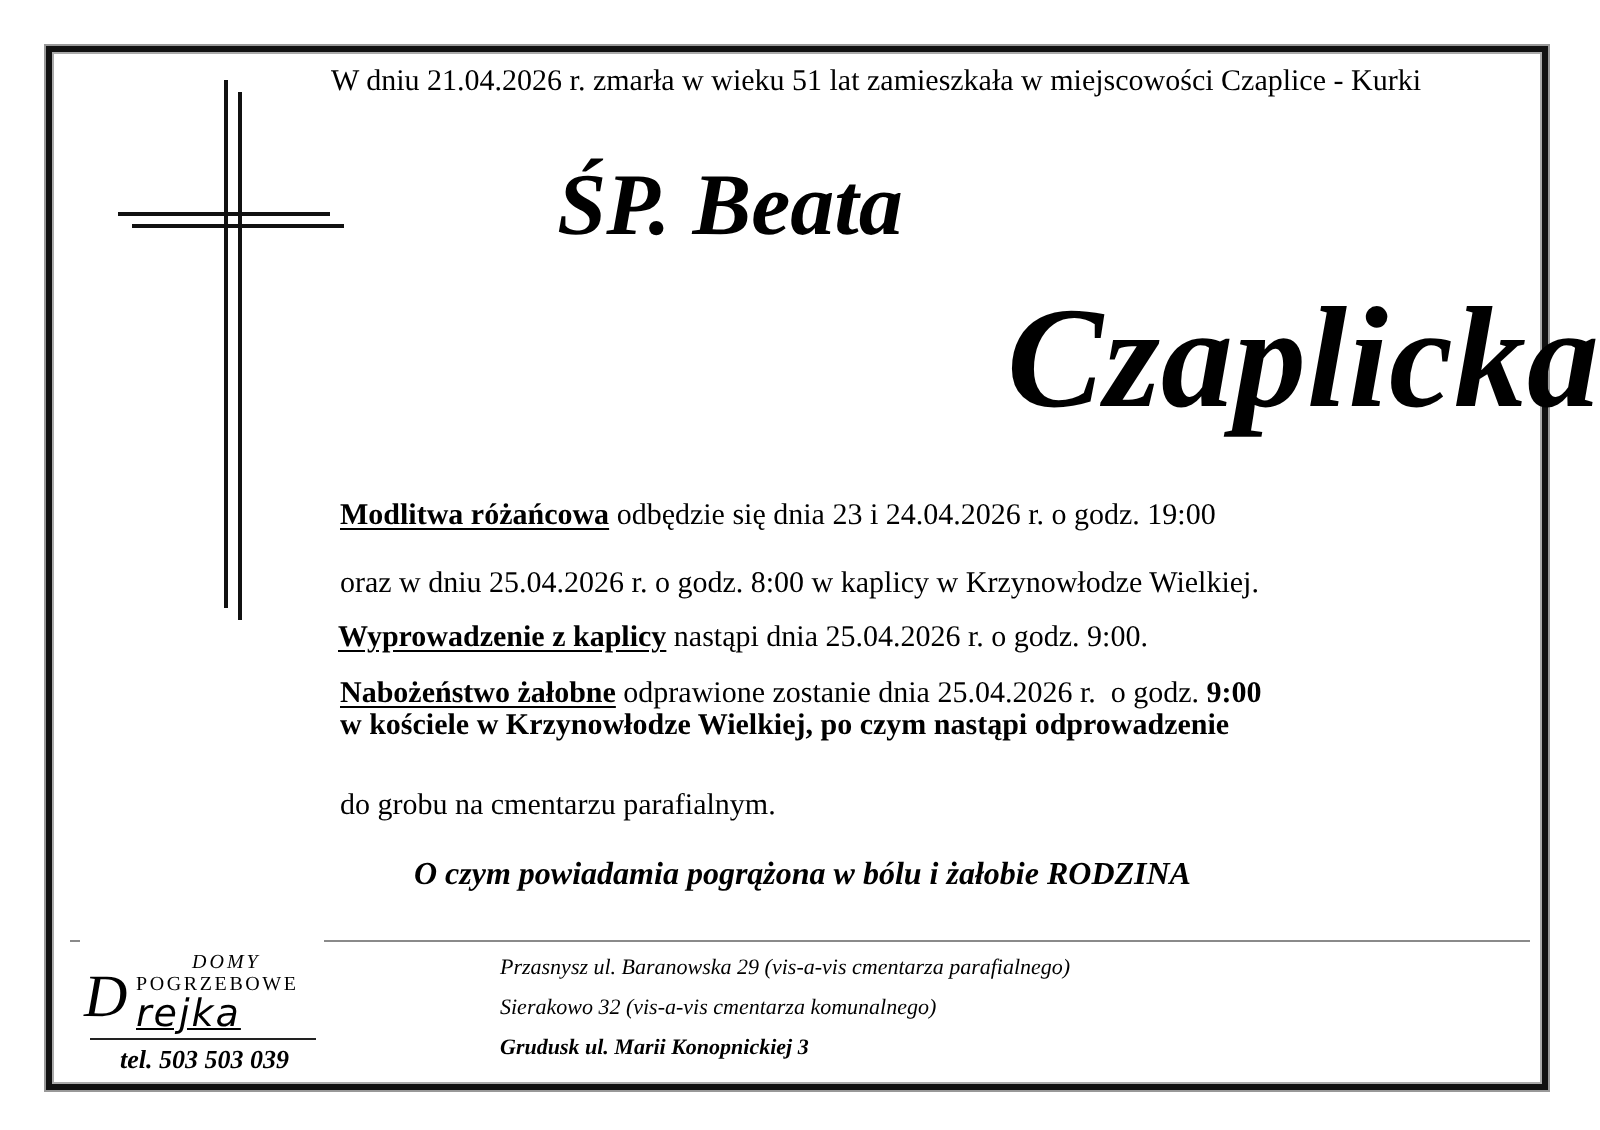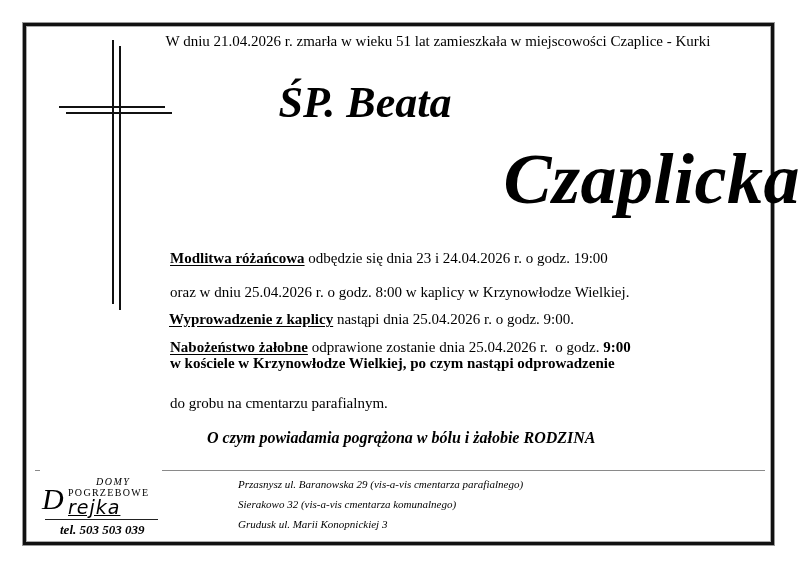--- a/index.html
+++ b/index.html
@@ -28,21 +28,21 @@
                font-style:italic; }
   .logo-pogrz { position:absolute; left:28px; top:13px; font-size:10px; letter-spacing:1.3px; }
   .logo-D { position:absolute; left:2px; top:8px; font-size:30px; font-style:italic;
             font-family:"Liberation Serif", serif; }
   .logo-rejka { position:absolute; left:28px; top:22px; font-size:19px; font-style:italic;
                 letter-spacing:1px; font-family:"DejaVu Sans", sans-serif; font-weight:normal;text-decoration:underline; }
   .logo-rule { position:absolute; left:5px; top:45px; width:113px; height:1px; background:#222; }
   .logo-tel { position:absolute; left:20px; top:48px; font-size:13px; font-weight:bold;
               font-style:italic; white-space:nowrap;text-align:center; }
   .addresses { position:absolute; left:238px; top:478px; font-size:11px; font-style:italic; }
-  .addr { position:absolute; white-space:nowrap; }
+  .addr { position:absolute; white-space:nowrap;margin-left:12px; }
 </style>
 </head>
 <body>
 
 <div class="frame"></div>
 
 <div class="top-line">
   <span>W dniu 21.04.2026 r. zmarła w wieku 51 lat zamieszkała w miejscowości Czaplice - Kurki</span>
 </div>
 
@@ -92,14 +92,14 @@
   <div class="logo-pogrz">POGRZEBOWE</div>
   <div class="logo-D">D</div>
   <div class="logo-rejka">rejka</div>
   <div class="logo-rule"></div>
   <div class="logo-tel">tel. 503 503 039</div>
 </div>
 
 <div class="addresses">
   <div class="addr" style="top:0px;">Przasnysz ul. Baranowska 29 (vis-a-vis cmentarza parafialnego)</div>
   <div class="addr" style="top:20px;">Sierakowo 32 (vis-a-vis cmentarza komunalnego)</div>
-  <div class="addr" style="top:40px;">Grudusk ul. Marii Konopnickiej 3</div>
+  <div class="addr" style="top:40px;font-weight:bold;">Grudusk ul. Marii Konopnickiej 3</div>
 </div>
 
 </body></html>

